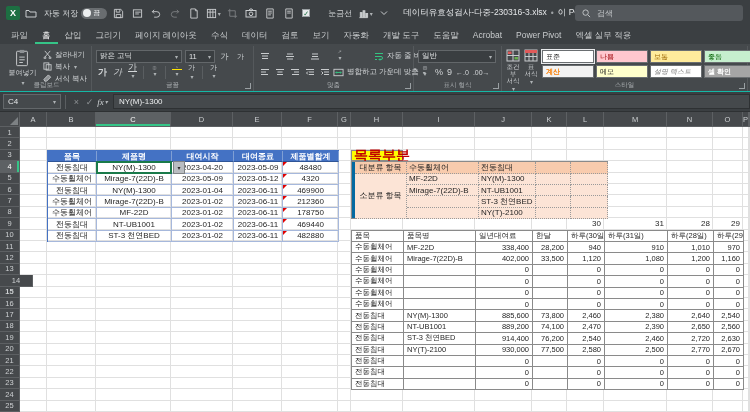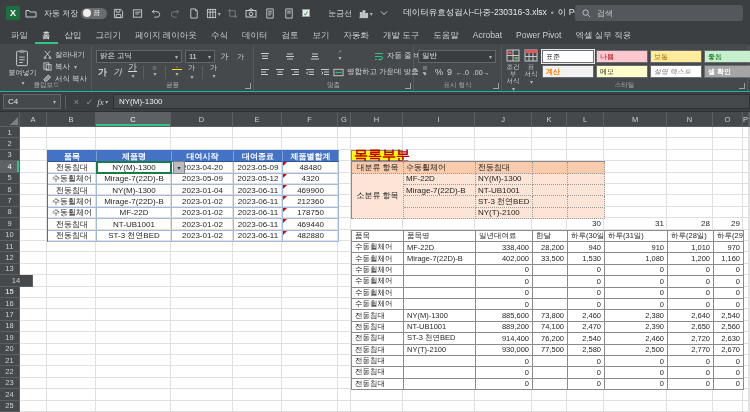--- a/index.html
+++ b/index.html
@@ -74,21 +74,21 @@
   .rh.sel{box-shadow:inset -2px 0 0 #35c487}
   .corner-tri{position:absolute;right:1px;bottom:1px;width:0;height:0;border-left:8px solid transparent;border-bottom:8px solid #7d8184}
   .gv{position:absolute;width:1px;background:#e0e0e0}
   .gh{position:absolute;height:1px;background:#e0e0e0}
   .tbl{position:absolute;display:grid;font-size:8px;color:#1f1f1f}
   .tbl>div{white-space:nowrap;overflow:hidden;display:flex;align-items:center;position:relative}
   .rt>div{border-right:1px solid #a6b8dc;border-bottom:1px solid #a6b8dc;justify-content:center}
   .rt{border-left:1px solid #4472c4;border-top:1px solid #4472c4;outline:1px solid #4472c4;outline-offset:-1px}
   .rt .hd{background:#4472c4;color:#fff;font-weight:bold;border-right-color:#7f9fd4;border-bottom-color:#2f5597}
   .flagcell::before{content:"";position:absolute;left:0;top:0;border-top:4px solid #e00000;border-right:4px solid transparent}
-  .lt{border-left:1px solid #0369a1;border-top:1px solid #8a8a8a;outline:1px solid #8a8a8a;outline-offset:-1px}
+  .lt{border-left:4px solid #0369a1;border-top:1px solid #8a8a8a;outline:1px solid #8a8a8a;outline-offset:-1px}
   .lt>div{border-right:1px dotted #9a9a9a;border-bottom:1px dotted #9a9a9a;background:#fce4d6;padding:0 2px}
   .lt>div.hd{background:#f8cbad}
   .lt>div.ctr{justify-content:center}
   .pt{border-left:1px solid #8a8a8a;border-top:1px solid #8a8a8a;outline:1px solid #8a8a8a;outline-offset:-1px;font-size:7.5px}
   .pt>div{border-right:1px solid #8a8a8a;border-bottom:1px solid #8a8a8a;padding:0 3px;background:#fff}
   .pt>div.num{justify-content:flex-end}
   .days{position:absolute;display:grid;font-size:8px;color:#1f1f1f}
   .days>div{justify-content:flex-end;display:flex;align-items:center;padding-right:3px}
   .ltitle{position:absolute;background:#ffff00;border:1px solid #8a8a8a;color:#c00000;font-weight:bold;font-size:14px;display:flex;align-items:center;padding:0 2px;white-space:nowrap}
   .selcell{position:absolute;border:2px solid #1a7a4a;background:transparent}
@@ -625,21 +625,21 @@
         <div class="num">338,400</div>
         <div class="num">28,200</div>
         <div class="num">940</div>
         <div class="num">910</div>
         <div class="num">1,010</div>
         <div class="num">970</div>
         <div>수동휠체어</div>
         <div>Mirage-7(22D)-B</div>
         <div class="num">402,000</div>
         <div class="num">33,500</div>
-        <div class="num">1,530</div>
+        <div class="num">1,120</div>
         <div class="num">1,080</div>
         <div class="num">1,200</div>
         <div class="num">1,160</div>
         <div>수동휠체어</div>
         <div></div>
         <div class="num">0</div>
         <div class="num"></div>
         <div class="num">0</div>
         <div class="num">0</div>
         <div class="num">0</div>

